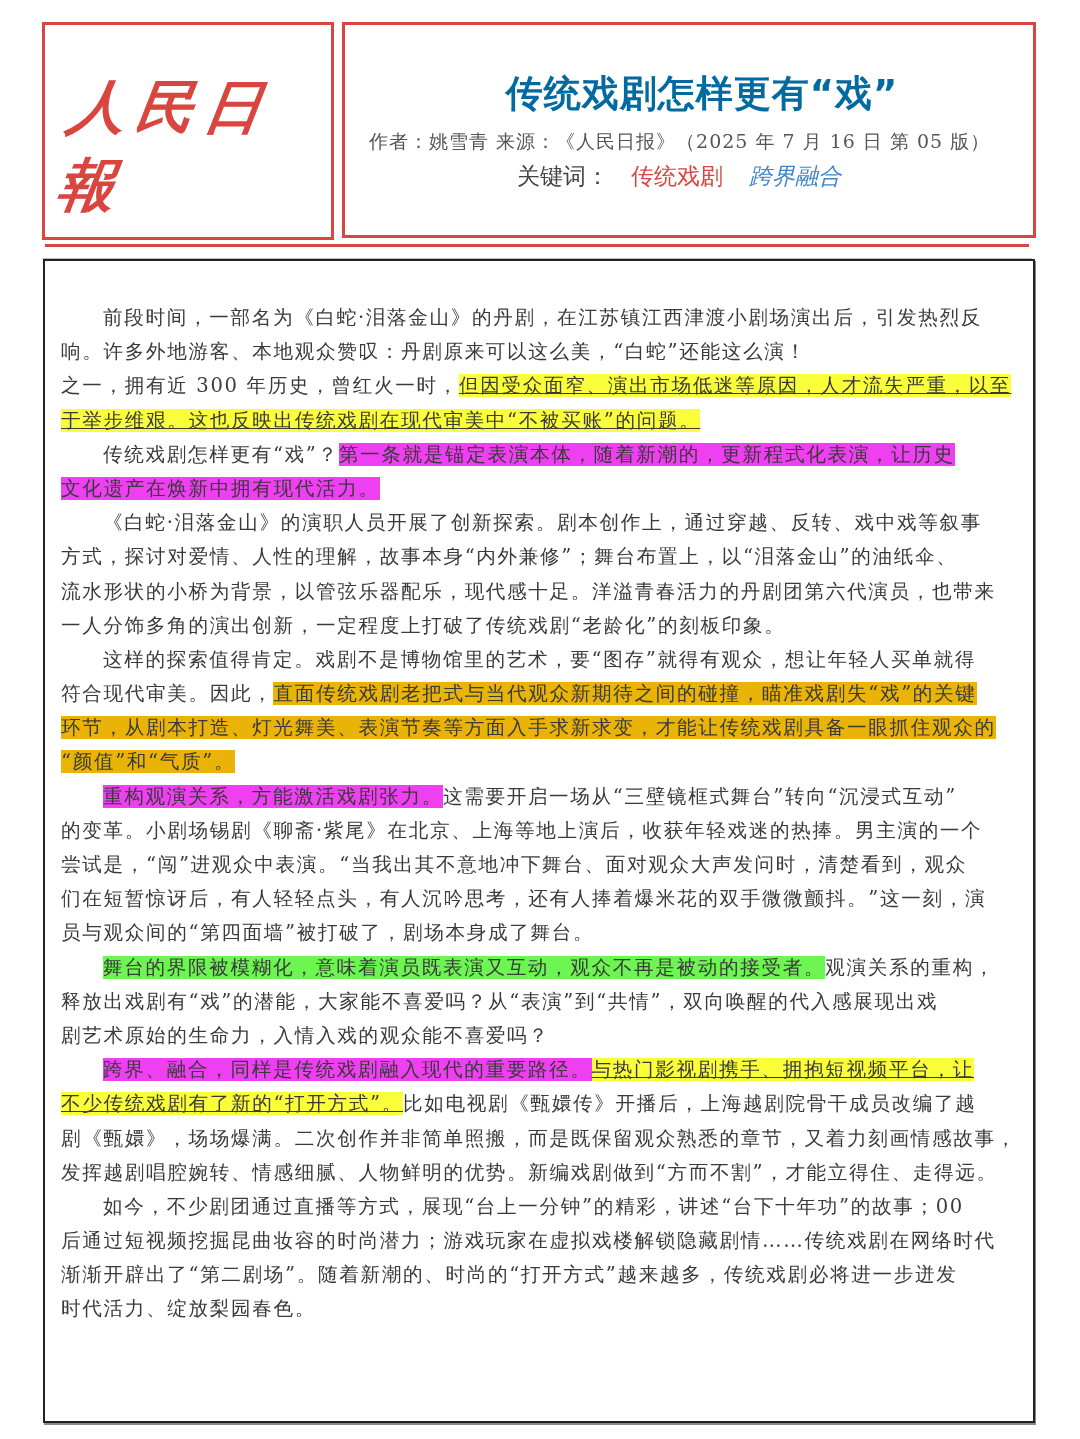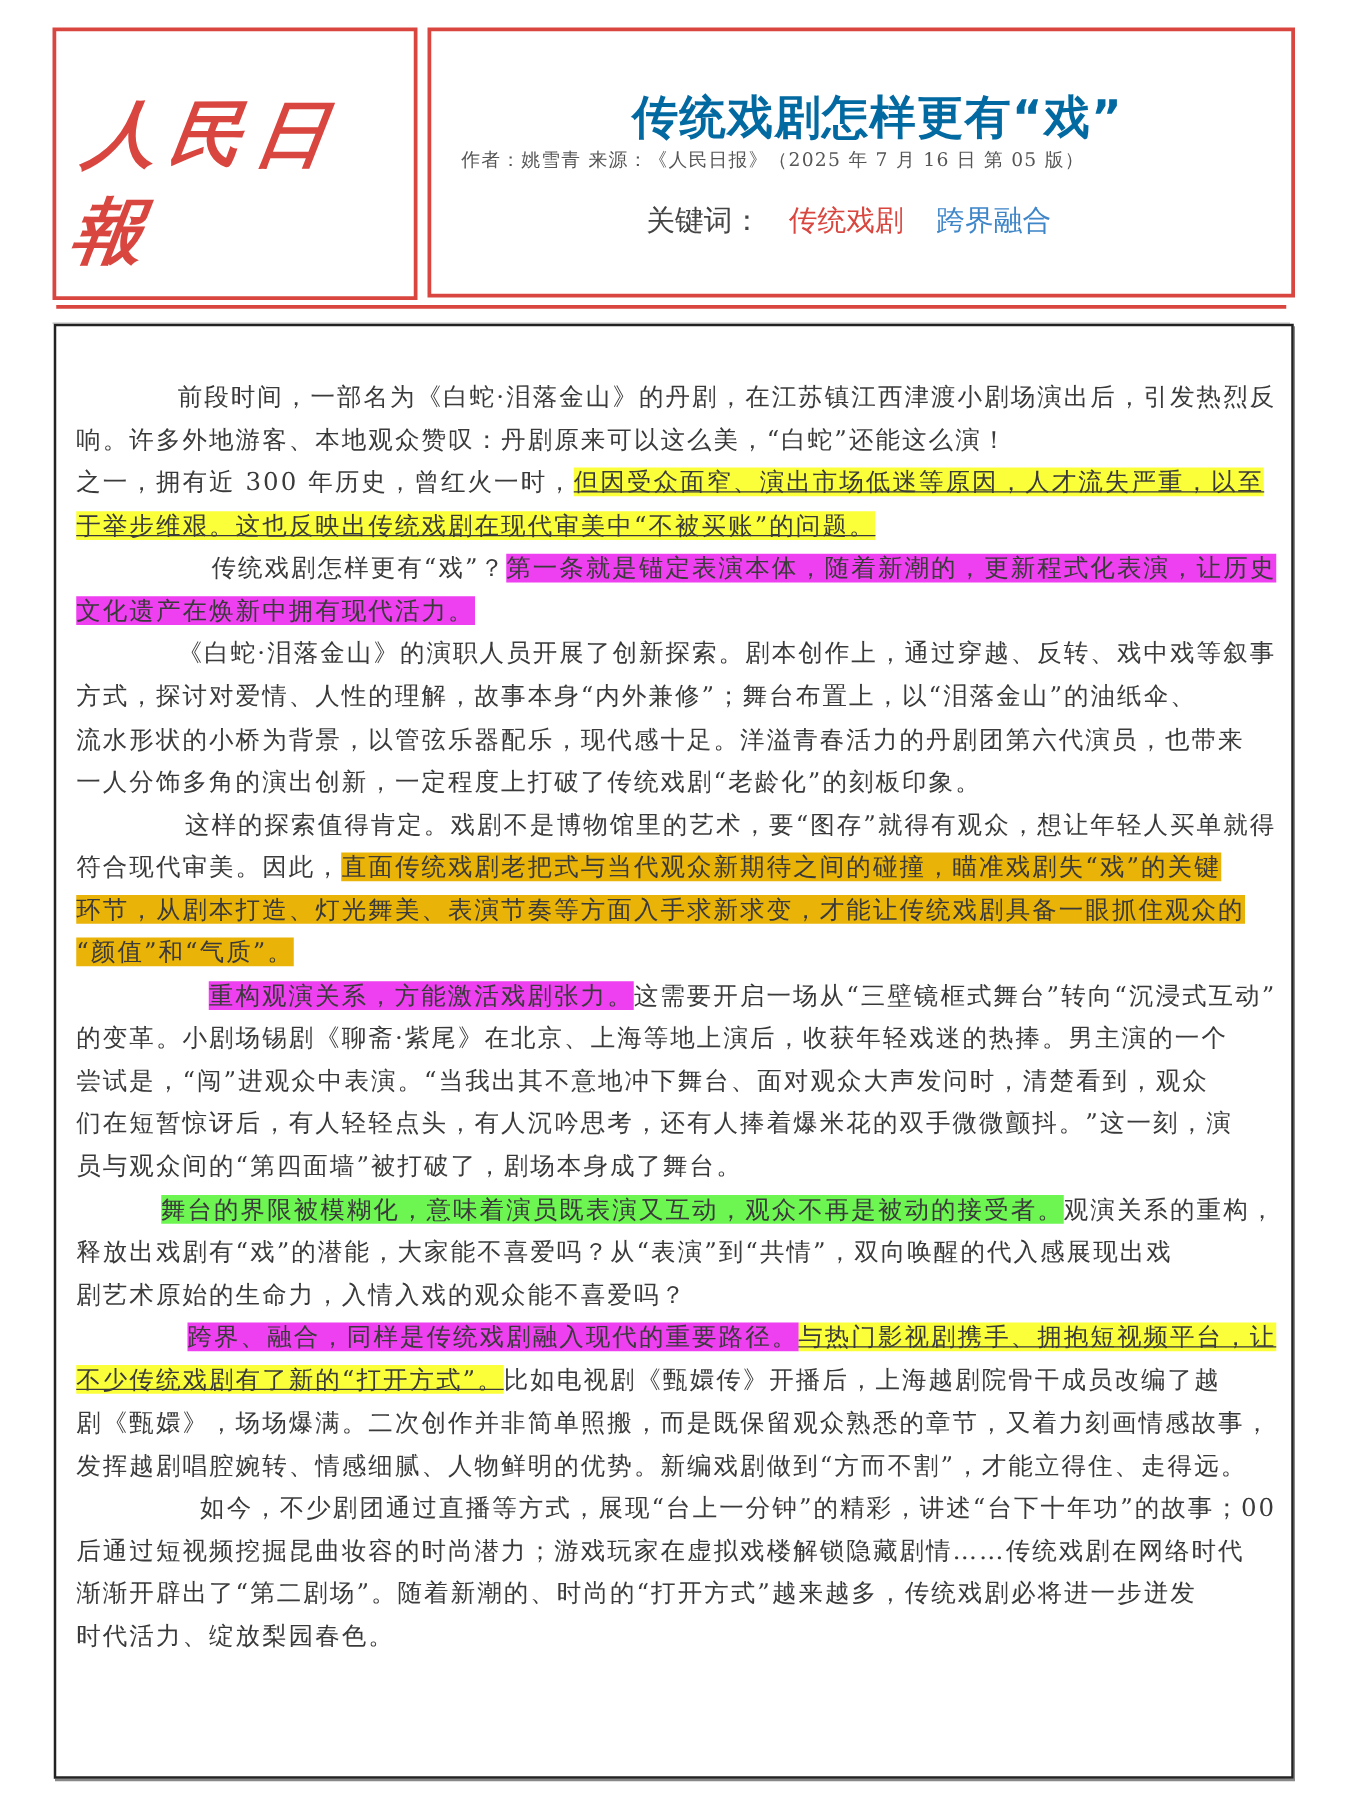--- a/index.html
+++ b/index.html
@@ -7,31 +7,31 @@
          font-family: "DejaVu Serif", "Liberation Serif", serif; color: #3a3a3a; }
   .logo-box { position: absolute; left: 42px; top: 22px; width: 286px; height: 212px;
               border: 3px solid #d9463f; box-sizing: content-box; }
   .logo-text { position: absolute; left: 18px; top: 44px; font-size: 58px; color: #d9463f;
                font-family: "DejaVu Serif", serif; font-style: italic; font-weight: bold;
                letter-spacing: 10px; transform: skewX(-8deg); }
   .title-box { position: absolute; left: 342px; top: 22px; width: 688px; height: 210px;
                border: 3px solid #d9463f; }
   .title { position: absolute; left: 0; right: 0; top: 44px; text-align: center;
            font-family: "DejaVu Sans", sans-serif; font-weight: bold; font-size: 37px; color: #0369a1; letter-spacing: 1px; margin-left: 26px; }
-  .meta { position: absolute; left: 24px; top: 94px; font-size: 15px; color: #555; letter-spacing: 1px; white-space: nowrap; }
+  .meta { position: absolute; left: 24px; top: 104px; font-size: 19px; color: #555; letter-spacing: 1px; white-space: nowrap; }
   .kw { position: absolute; left: 172px; top: 136px; font-size: 23px; color: #444; white-space: nowrap; }
   .kw .k1 { color: #d9463f; margin-left: 22px; }
-  .kw .k2 { color: #3f86c8; margin-left: 26px; }
+  .kw .k2 { color: #3f86c8; margin-left: 26px; font-style: italic; }
   .red-rule { position: absolute; left: 45px; top: 244px; width: 984px; height: 3px; background: #d9463f; }
   .grey-rule { position: absolute; left: 42px; top: 258px; width: 990px; height: 1px; background: #bbb; }
   .body-box { position: absolute; left: 43px; top: 259px; width: 988px; height: 1160px;
               border: 2px solid #222; box-shadow: 1px 2px 0 #888; background: #fff; }
   .content { position: absolute; left: 16px; top: 40px; width: 960px; }
   .line { height: 34.2px; line-height: 34px; font-size: 19.6px; white-space: nowrap; letter-spacing: 1.65px; }
-  .line.indent { padding-left: 42px; text-align: right; }
+  .line.indent { padding-left: 42px; }
   .hl-yellow { background: #fbff3a; text-decoration: underline; }
   .hl-magenta { background: #ee3ff0; }
   .hl-cyan { background: #eab308; }
   .hl-green { background: #6df552; }
 </style>
 </head>
 <body>
 
 <div class="logo-box">
   <div class="logo-text">人民日報</div>

